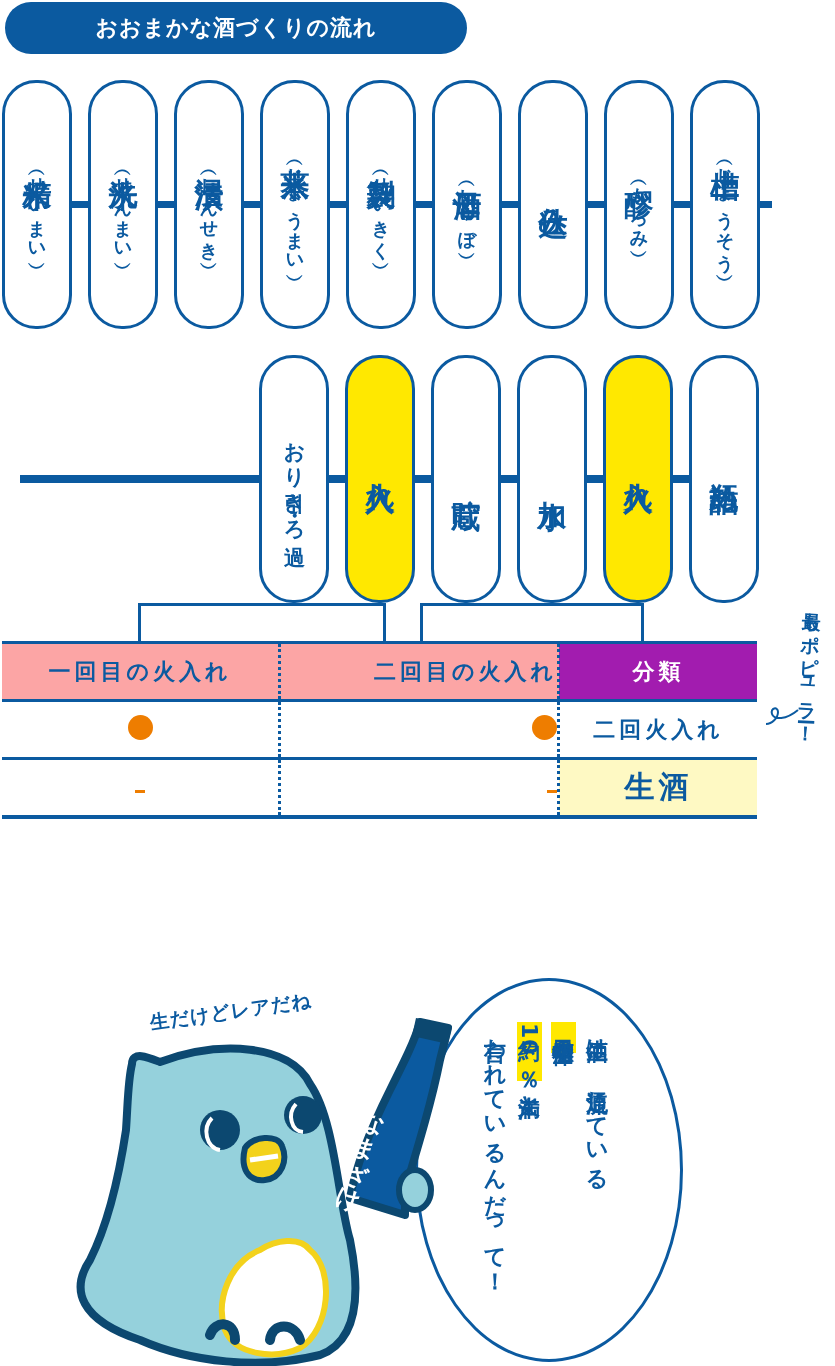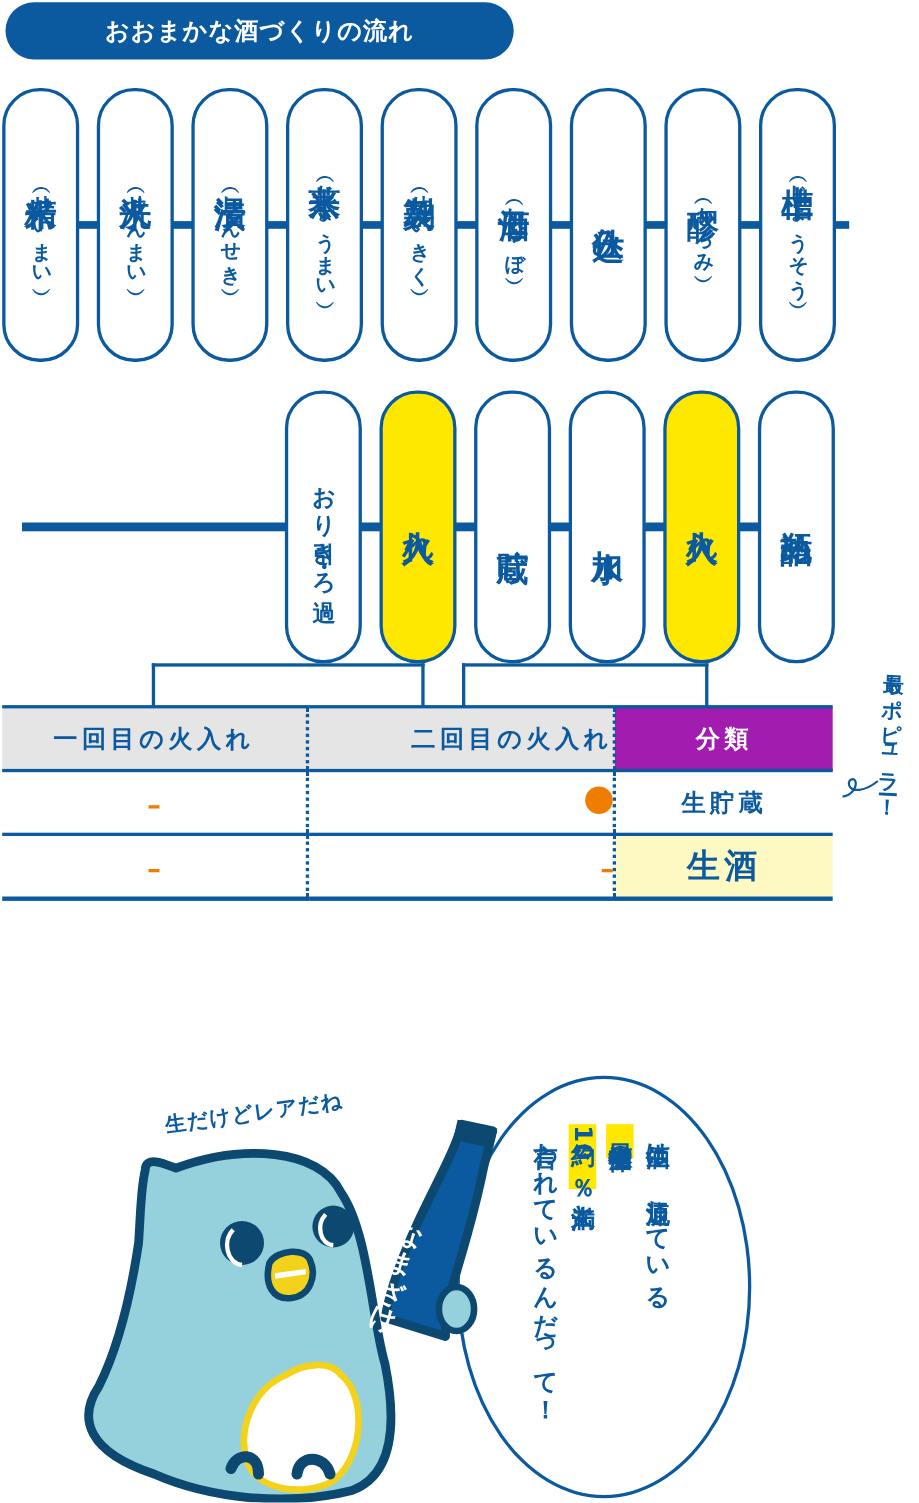--- a/index.html
+++ b/index.html
@@ -7,21 +7,21 @@
   .title{position:absolute;left:5px;top:2px;width:462px;height:52px;background:#0b5aa0;border-radius:26px;color:#fff;font-size:22px;font-weight:bold;display:flex;align-items:center;justify-content:center;letter-spacing:1px;}
   .hline{position:absolute;background:#0b5aa0;}
   .capsule{position:absolute;width:64px;border:3px solid #0b5aa0;border-radius:34px;background:#fff;box-sizing:content-box;display:flex;flex-direction:column;align-items:center;justify-content:center;}
   .capsule.hl{background:#ffe800;}
   .cap-main{writing-mode:vertical-rl;font-weight:bold;font-size:29px;line-height:1;letter-spacing:2px;color:#0b5aa0;}
   .cap-sub{writing-mode:vertical-rl;font-weight:bold;font-size:18px;line-height:1;margin-top:4px;color:#0b5aa0;letter-spacing:1px;}
   .cap-small{writing-mode:vertical-rl;font-weight:bold;font-size:21px;line-height:1;color:#0b5aa0;letter-spacing:1px;}
   .conn{position:absolute;border-color:#0b5aa0;border-style:solid;border-width:0;}
   table.cls{position:absolute;left:2px;top:641px;width:755px;border-collapse:collapse;}
   table.cls td,table.cls th{height:55px;padding:0;text-align:center;font-weight:bold;border-top:3px solid #0b5aa0;}
-  table.cls th{background:#e5e5e5;font-size:22px;letter-spacing:4px;color:#0b5aa0;}
+  table.cls th{background:#fca5a5;font-size:22px;letter-spacing:4px;color:#0b5aa0;}
   table.cls th.head3{background:#a21caf;color:#fff;}
   table.cls td.c1,table.cls th.c1{width:276px;border-right:3px dotted #0b5aa0;}
   table.cls td.c2,table.cls th.c2{width:276px;border-right:3px dotted #0b5aa0;text-align:right;}
   table.cls tr:last-child td{border-bottom:4px solid #0b5aa0;}
   table.cls td.cat{font-size:22px;letter-spacing:4px;color:#0b5aa0;}
   table.cls td.cat.big{background:#fef9c3;font-size:30px;}
   .dot{display:inline-block;width:25px;height:25px;border-radius:50%;background:#ee7d00;}
   .dash{display:inline-block;width:10px;height:3px;background:#ee7d00;}
   .popular{position:absolute;left:797px;top:598px;writing-mode:vertical-rl;font-weight:bold;font-size:19px;color:#0b5aa0;transform:rotate(3deg);letter-spacing:1px;}
   .rare{position:absolute;left:152px;top:1010px;font-weight:bold;font-size:19px;color:#0b5aa0;transform:rotate(-8deg);transform-origin:left bottom;letter-spacing:1px;}
@@ -102,23 +102,23 @@
 <table class="cls">
   <tbody>
       <tr>
     <th class="c1">一回目の火入れ</th>
     <th class="c2">二回目の火入れ</th>
     <th class="head3">分類</th>
   </tr>
   </tbody>
     <tbody id="tbody">
       <tr>
-        <td class="c1"><span class="dash"></span></td>
+        <td class="c1"><span class="dot"></span></td>
         <td class="c2"><span class="dot"></span></td>
-        <td class="cat">生貯蔵</td>
+        <td class="cat">二回火入れ</td>
       </tr>
       <tr>
         <td class="c1"><span class="dash"></span></td>
         <td class="c2"><span class="dash"></span></td>
         <td class="cat big">生酒</td>
       </tr>
     </tbody>
 </table>
 
 <div class="popular">最もポピュラー！</div>

